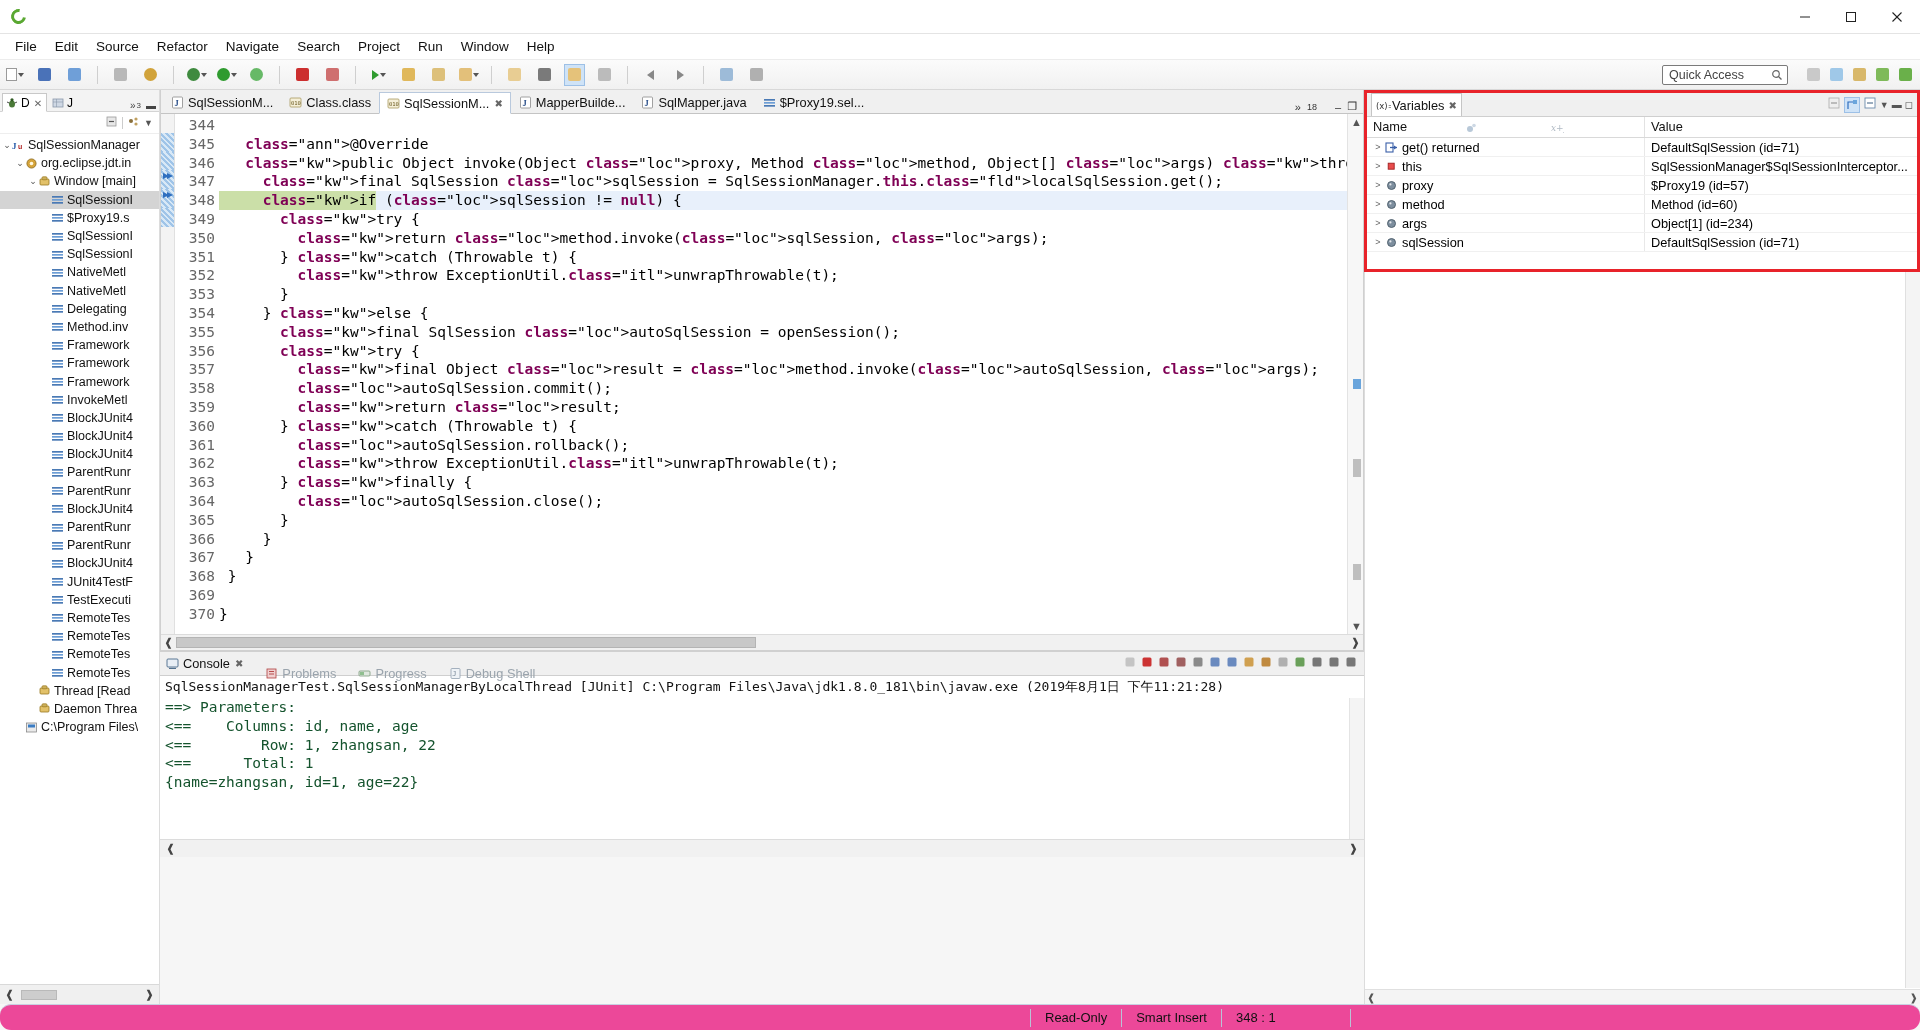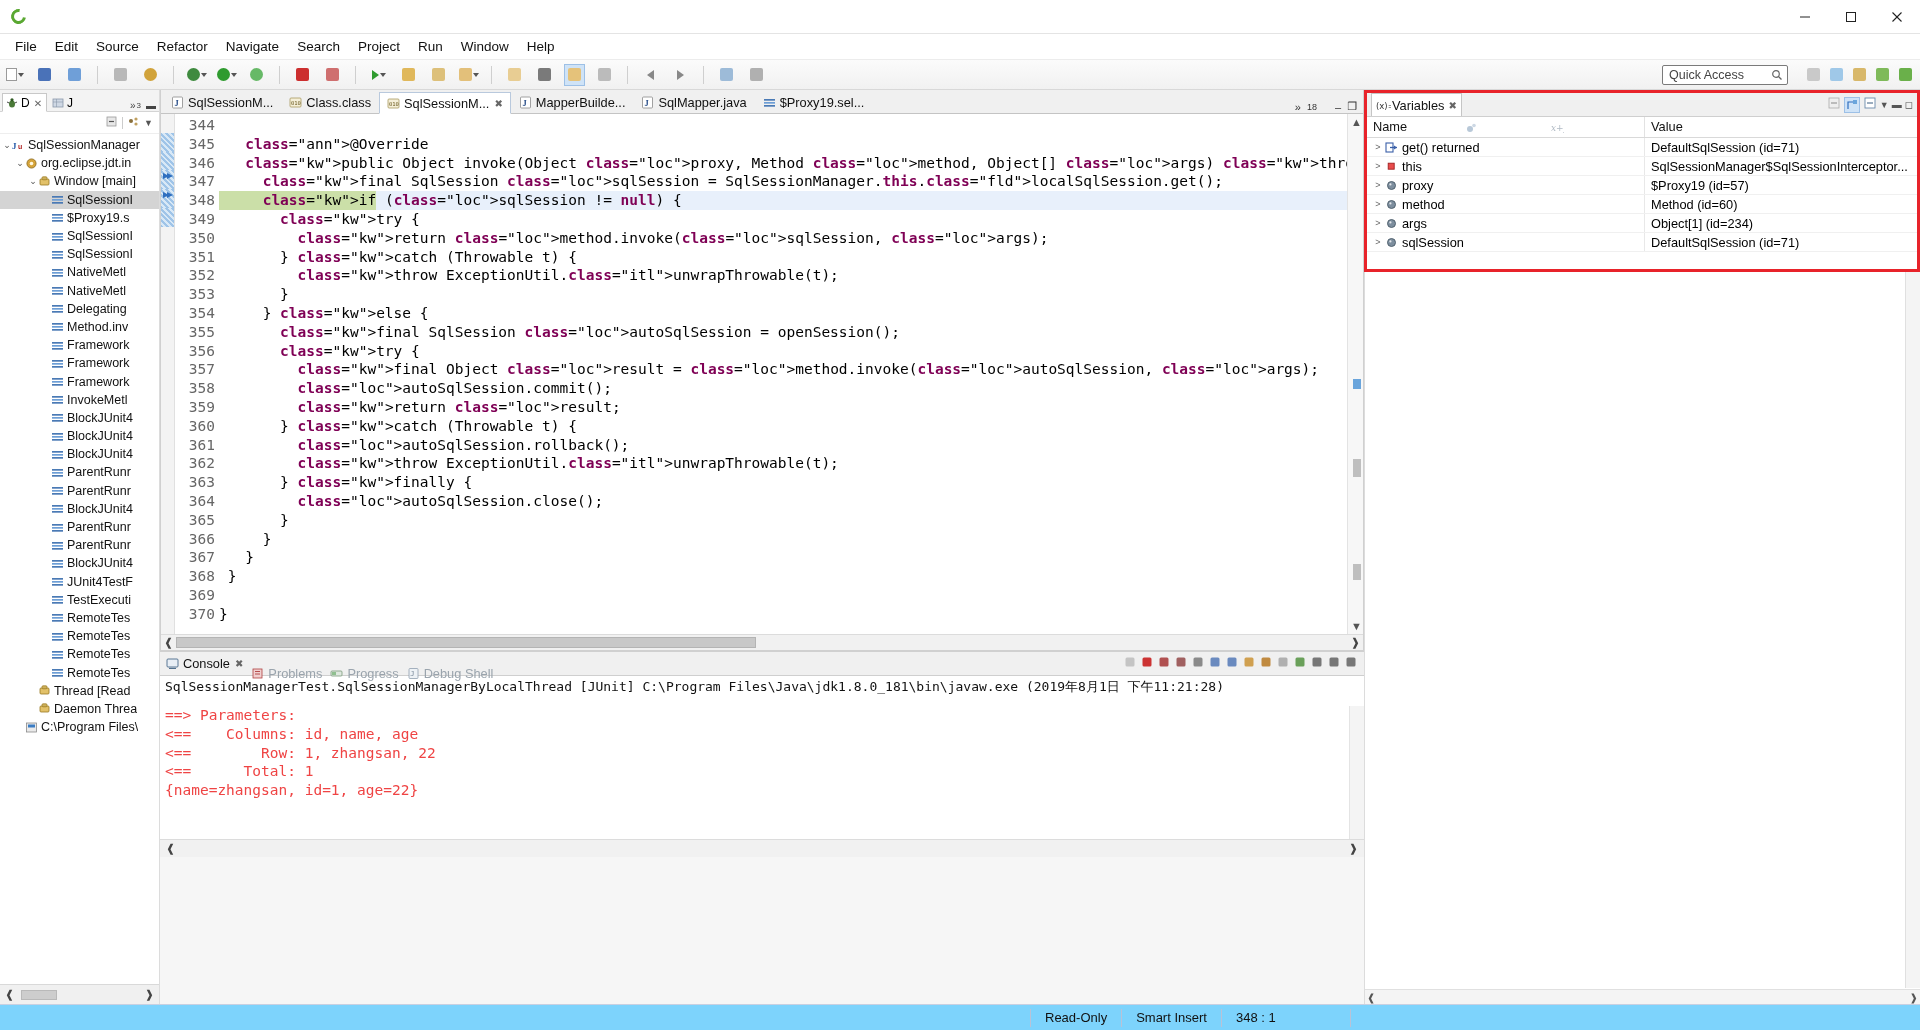--- a/index.html
+++ b/index.html
@@ -231,42 +231,43 @@
     font-size:10px;color:#555;padding:0 2px;
   }
 
   
   .console {
     flex: 0 0 188px; display:flex; flex-direction:column;
     background:#fff; border-top:1px solid #d0d0d0;
   }
   .ctabbar {
     height:24px; flex:0 0 24px; background:#f0f0f0; display:flex;align-items:center;
-    gap:8px; padding-left:6px; border-bottom:1px solid #cfcfcf;
+    gap:22px; padding-left:6px; border-bottom:1px solid #cfcfcf;
   }
   .ctab { display:flex;align-items:center;gap:4px;font-size:12.8px;}
   .ctab.active { color:#111; }
   .ctab.inactive { color:#9aa4ad;margin-top:20px; }
   .ctabbar .ctools { margin-left:auto; display:flex;gap:3px;align-items:center;padding-right:6px;}
   .cheader {
     font-family:"DejaVu Sans Mono", monospace; font-size:13px; color:#111;
     padding:2px 0 2px 5px; white-space:nowrap; overflow:hidden;
   }
   .cbody {
     flex:1 1 auto; font-family:"DejaVu Sans Mono", monospace; font-size:14.5px;
-    color:#ef4444; padding-left:5px; overflow:hidden; position:relative;margin-top:8px;
+    color:#14532d; padding-left:5px; overflow:hidden; position:relative;
   }
   .cbody .cl { height:18.8px; line-height:18.8px; white-space:pre; }
   .console-vscroll { position:absolute; right:0; top:0; bottom:0; width:15px; background:#f4f4f4; border-left:1px solid #e4e4e4;}
 
   
   .statusbar {
-    height:26px; flex:0 0 26px; background:#7dd3fc;
+    height:26px; flex:0 0 26px; background:#ec4899;
     display:flex; align-items:center; font-size:13px; color:#111;
     border-top:1px solid #c8d0e2;
+    border-radius:11px;
   }
   .sb-cell { padding:0 14px; height:18px; display:flex; align-items:center; }
   .sb-div { width:1px; height:18px; background:#b9c2d6; }
 
   .bottom-scroll {
     height:18px; flex:0 0 18px; background:#f1f1f1; border-top:1px solid #dcdcdc;
     display:flex; align-items:center; justify-content:space-between; padding:0 3px;
   }
 </style>
 </head>

